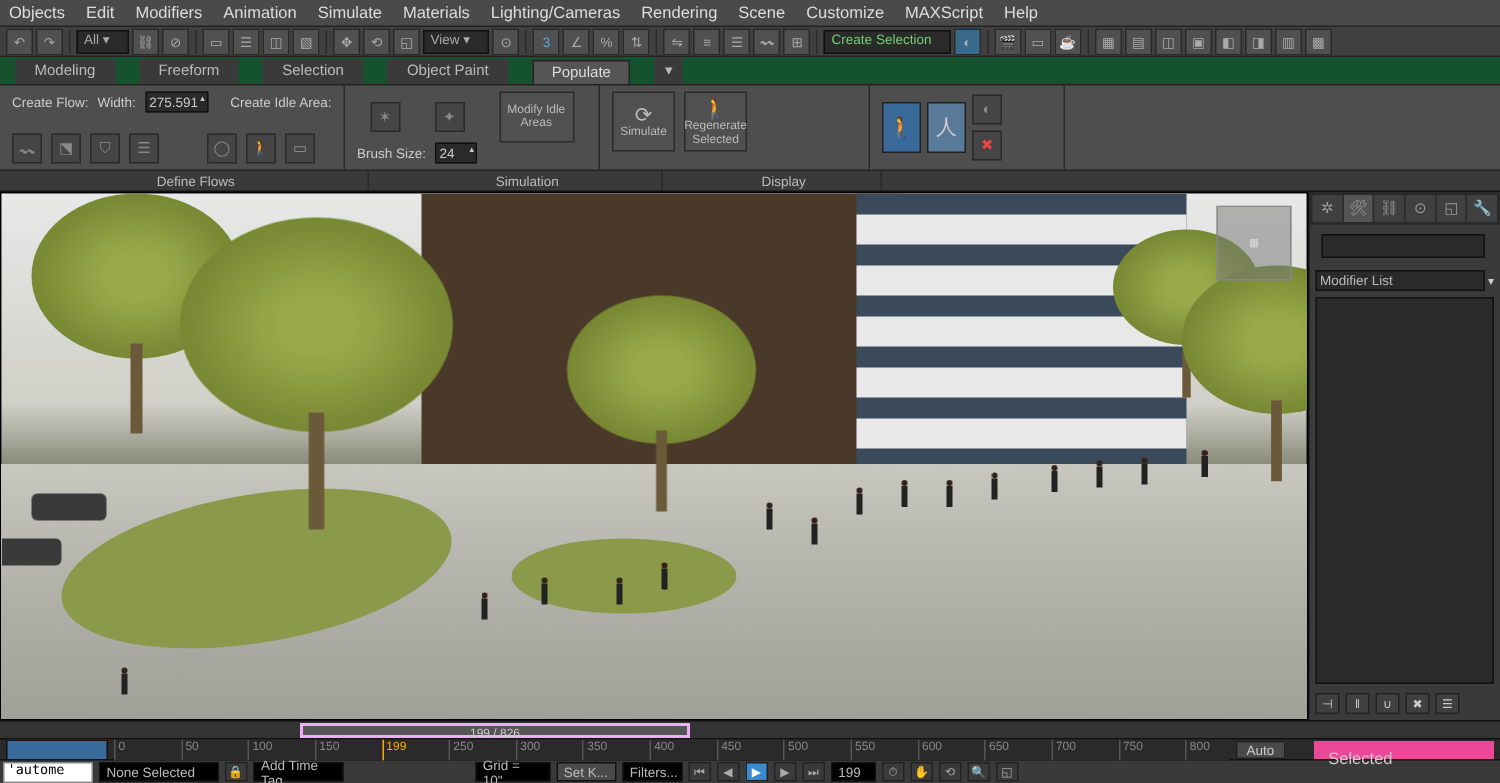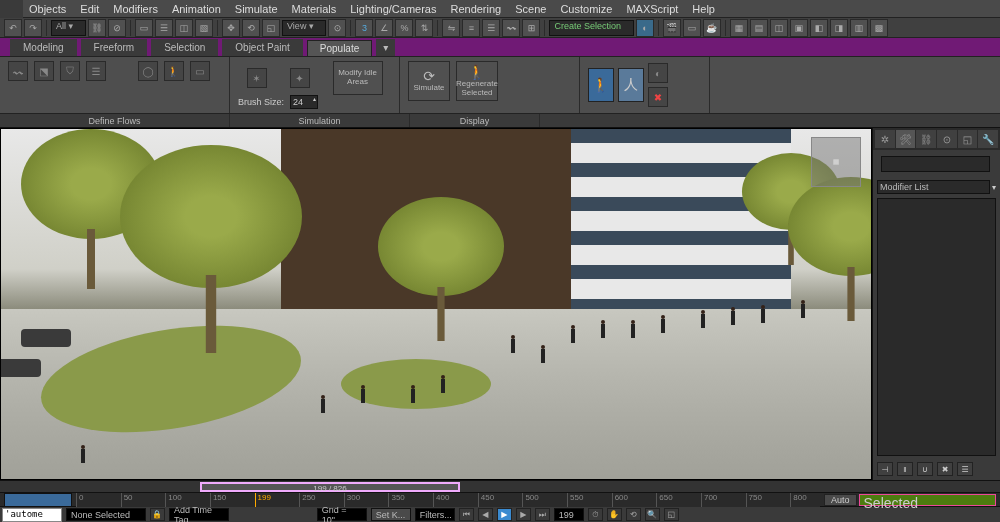--- a/index.html
+++ b/index.html
@@ -1,47 +1,47 @@
 <!DOCTYPE html>
 <html><head>
 <meta charset="utf-8">
 <style>
 * { box-sizing: border-box; margin: 0; padding: 0; font-family: "Segoe UI", Tahoma, sans-serif; }
 html, body { width: 1000px; height: 522px; background: #3a3a3a; color: #ccc; overflow: hidden; font-size: 10px; }
 body { display: flex; flex-direction: column; }
 
 
-.menubar { background: #4a4a4a; height: 18px; display: flex; align-items: center; padding: 0 6px; gap: 14px; border-bottom: 1px solid #222; margin-left: 23px; }
+.menubar { background: #4a4a4a; height: 18px; display: flex; align-items: center; padding: 0 6px; gap: 14px; border-bottom: 1px solid #222; }
 .menubar span { font-size: 11px; color: #ddd; cursor: default; }
 
 
 .toolbar { background: #404040; height: 20px; display: flex; align-items: center; padding: 0 4px; gap: 2px; border-bottom: 1px solid #222; }
 .tool-btn { width: 18px; height: 18px; background: #505050; border: 1px solid #2a2a2a; display: flex; align-items: center; justify-content: center; font-size: 9px; color: #aaa; }
 .tool-dropdown { height: 16px; background: #2a2a2a; border: 1px solid #111; color: #aaa; font-size: 9px; padding: 0 12px 0 4px; position: relative; min-width: 30px; }
 .tool-sep { width: 1px; height: 16px; background: #2a2a2a; margin: 0 2px; }
 
 
-.ribbon-tabs { background: #701a75; height: 18px; display: flex; align-items: flex-end; padding: 0 10px; gap: 4px; }
+.ribbon-tabs { background: #14532d; height: 18px; display: flex; align-items: flex-end; padding: 0 10px; gap: 16px; }
 .ribbon-tab { padding: 2px 12px; font-size: 10px; color: #bbb; background: #3a3a3a; border: 1px solid transparent; }
 .ribbon-tab.active { background: #555; border: 1px solid #222; border-bottom: none; color: #ddd; }
 
 
 .ribbon { background: #4e4e4e; height: 58px; display: flex; border-top: 1px solid #222; border-bottom: 1px solid #222; }
 .ribbon-group { border-right: 1px solid #2a2a2a; padding: 4px 8px; display: flex; flex-direction: column; justify-content: space-between; position: relative; }
 .ribbon-group-row { display: flex; align-items: center; gap: 6px; }
 .ribbon-label { font-size: 9px; color: #ccc; }
 .ribbon-spinner { width: 42px; height: 14px; background: #2a2a2a; border: 1px solid #111; color: #ccc; font-size: 9px; text-align: left; padding: 0 2px; display: flex; align-items: center; position: relative; }
 .ribbon-spinner::after { content: "▴"; position: absolute; right: 1px; top: -1px; font-size: 6px; }
 .ribbon-big-btn { width: 42px; height: 40px; background: #505050; border: 1px solid #2a2a2a; display: flex; flex-direction: column; align-items: center; justify-content: center; font-size: 8px; color: #bbb; text-align: center; line-height: 1.1; }
 .ribbon-icon-small { width: 20px; height: 20px; background: #454545; border: 1px solid #2a2a2a; display: flex; align-items: center; justify-content: center; font-size: 10px; color: #888; }
 .ribbon-character { width: 26px; height: 34px; background: #3a6a9a; border: 1px solid #222; display: flex; align-items: center; justify-content: center; font-size: 14px; }
 
 
 .ribbon-footer { background: #3a3a3a; height: 14px; display: flex; border-bottom: 1px solid #111; }
-.ribbon-footer-label { font-size: 9px; color: #bbb; border-right: 1px solid #2a2a2a; display: flex; align-items: center; justify-content: center; }
+.ribbon-footer-label { font-size: 9px; color: #bbb; border-right: 1px solid #2a2a2a; display: flex; align-items: center; justify-content: center; margin-left: 16px; }
 
 
 .workarea { flex: 1; display: flex; background: #2a2a2a; min-height: 0; }
 .viewport-wrap { flex: 1; display: flex; flex-direction: column; min-width: 0; border: 1px solid #000; }
 .viewport { flex: 1; background: linear-gradient(#e8e8e8 0%, #d0d0c8 40%, #888878 52%, #686868 100%); position: relative; overflow: hidden; }
 
 
 .building { position: absolute; left: 280px; top: 0; width: 320px; height: 200px; background: #4a3828; }
 .glass-facade { position: absolute; left: 570px; top: 0; width: 220px; height: 200px; background: #3a4a5a; }
 .glass-facade .floor { height: 20px; background: #e8e8e8; margin-top: 14px; }
@@ -71,21 +71,21 @@
 .cmdpanel-btn { width: 16px; height: 14px; background: #404040; border: 1px solid #222; font-size: 8px; display: flex; align-items: center; justify-content: center; }
 
 
 .trackbar { height: 12px; background: #333; border-top: 1px solid #111; position: relative; }
 .trackbar-slider { position: absolute; height: 10px; top: 1px; left: 200px; right: 540px; background: #555; border: 2px solid #f0abfc; font-size: 8px; text-align: center; color: #ccc; }
 
 .timeline { height: 14px; background: #2a2a2a; border-top: 1px solid #111; display: flex; align-items: center; position: relative; }
 .timeline-ruler { flex: 1; height: 14px; background: #2a2a2a; position: relative; overflow: hidden; }
 .timeline-tick { position: absolute; top: 0; height: 14px; border-left: 1px solid #555; font-size: 8px; color: #888; padding-left: 2px; }
 .timeline-tick.current { border-left: 1px solid #ffaa00; color: #ffaa00; }
-.timeline-side { width: 180px; display: flex; align-items: center; gap: 2px; padding: 0 4px; }
+.timeline-side { width: 180px; display: flex; align-items: center; gap: 19px; padding: 0 4px; }
 
 
 .statusbar { height: 16px; background: #3a3a3a; border-top: 1px solid #111; display: flex; align-items: center; gap: 4px; padding: 0 2px; font-size: 9px; color: #bbb; }
 .statusbar .field { background: #000000; border: 1px solid #111; height: 13px; padding: 0 4px; display: flex; align-items: center; }
 .play-btn { width: 15px; height: 13px; background: #3a3a3a; border: 1px solid #222; display: flex; align-items: center; justify-content: center; font-size: 8px; color: #aaa; }
 .play-btn.active { background: #3a8ad0; color: #fff; }
 
 
 .listener { height: 14px; background: #fff; color: #000; font-family: monospace; font-size: 9px; padding: 0 2px; width: 60px; border: 1px solid #888; }
 </style>
@@ -159,20 +159,27 @@
   <div class="ribbon-tab">Freeform</div>
   <div class="ribbon-tab">Selection</div>
   <div class="ribbon-tab">Object Paint</div>
   <div class="ribbon-tab active">Populate</div>
   <div class="ribbon-tab" style="padding:2px 6px">▾</div>
 </div>
 
 <div class="ribbon">
 
   <div class="ribbon-group" style="width:230px">
+    <div class="ribbon-group-row">
+      <span class="ribbon-label">Create Flow:</span>
+      <span class="ribbon-label">Width:</span>
+      <div class="ribbon-spinner">275.591</div>
+      <div style="flex:1"></div>
+      <span class="ribbon-label">Create Idle Area:</span>
+    </div>
     <div class="ribbon-group-row">
       <div class="ribbon-icon-small">〰</div>
       <div class="ribbon-icon-small">⬔</div>
       <div class="ribbon-icon-small">⛉</div>
       <div class="ribbon-icon-small">☰</div>
       <div style="width:20px"></div>
       <div class="ribbon-icon-small">◯</div>
       <div class="ribbon-icon-small">🚶</div>
       <div class="ribbon-icon-small">▭</div>
     </div>
@@ -325,21 +332,21 @@
     <div class="timeline-tick" style="left:60%">500</div>
     <div class="timeline-tick" style="left:66%">550</div>
     <div class="timeline-tick" style="left:72%">600</div>
     <div class="timeline-tick" style="left:78%">650</div>
     <div class="timeline-tick" style="left:84%">700</div>
     <div class="timeline-tick" style="left:90%">750</div>
     <div class="timeline-tick" style="left:96%">800</div>
   </div>
   <div class="timeline-side">
     <div class="field" style="background:#4a4a4a;border:1px solid #222;height:12px;padding:0 6px;font-size:9px">Auto</div>
-    <div class="field" style="background:#4d7c0f;border:1px solid #ec4899;height:12px;flex:1;padding:0 4px;font-size:14px">Selected</div>
+    <div class="field" style="background:#4d7c0f;border:6px solid #ec4899;height:12px;flex:1;padding:0 4px;font-size:11px">Selected</div>
   </div>
 </div>
 
 <div class="statusbar">
   <div class="listener">'autome</div>
   <div class="field" style="width:80px">None Selected</div>
   <div class="play-btn">🔒</div>
   <div class="field" style="width:60px">Add Time Tag</div>
   <div style="flex:0.2"></div>
   <div class="field" style="width:50px">Grid = 10"</div>

